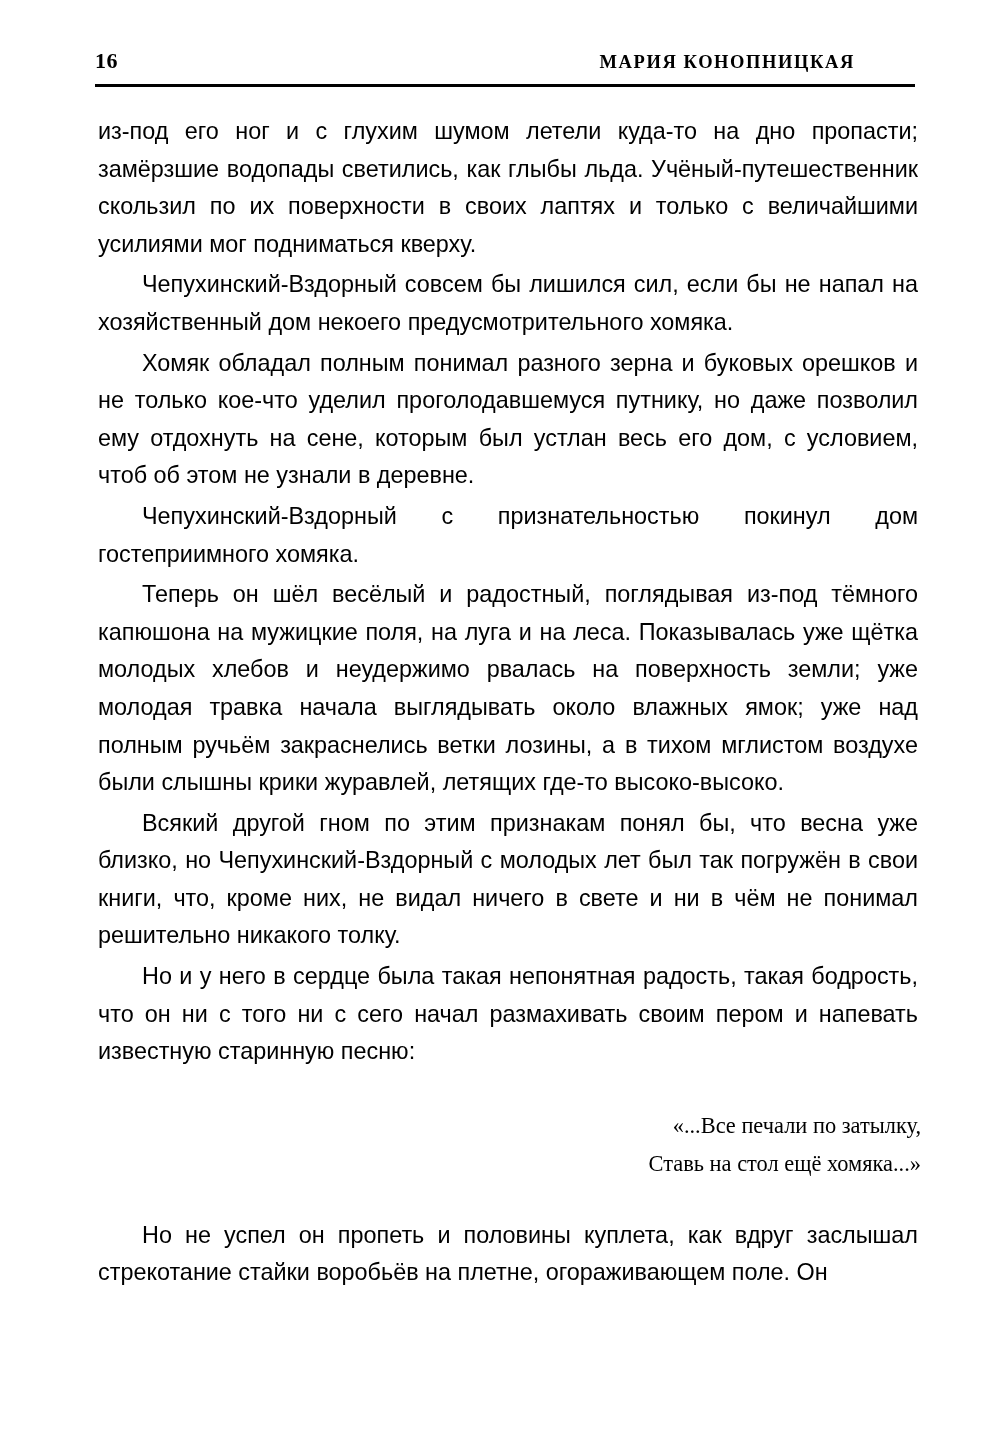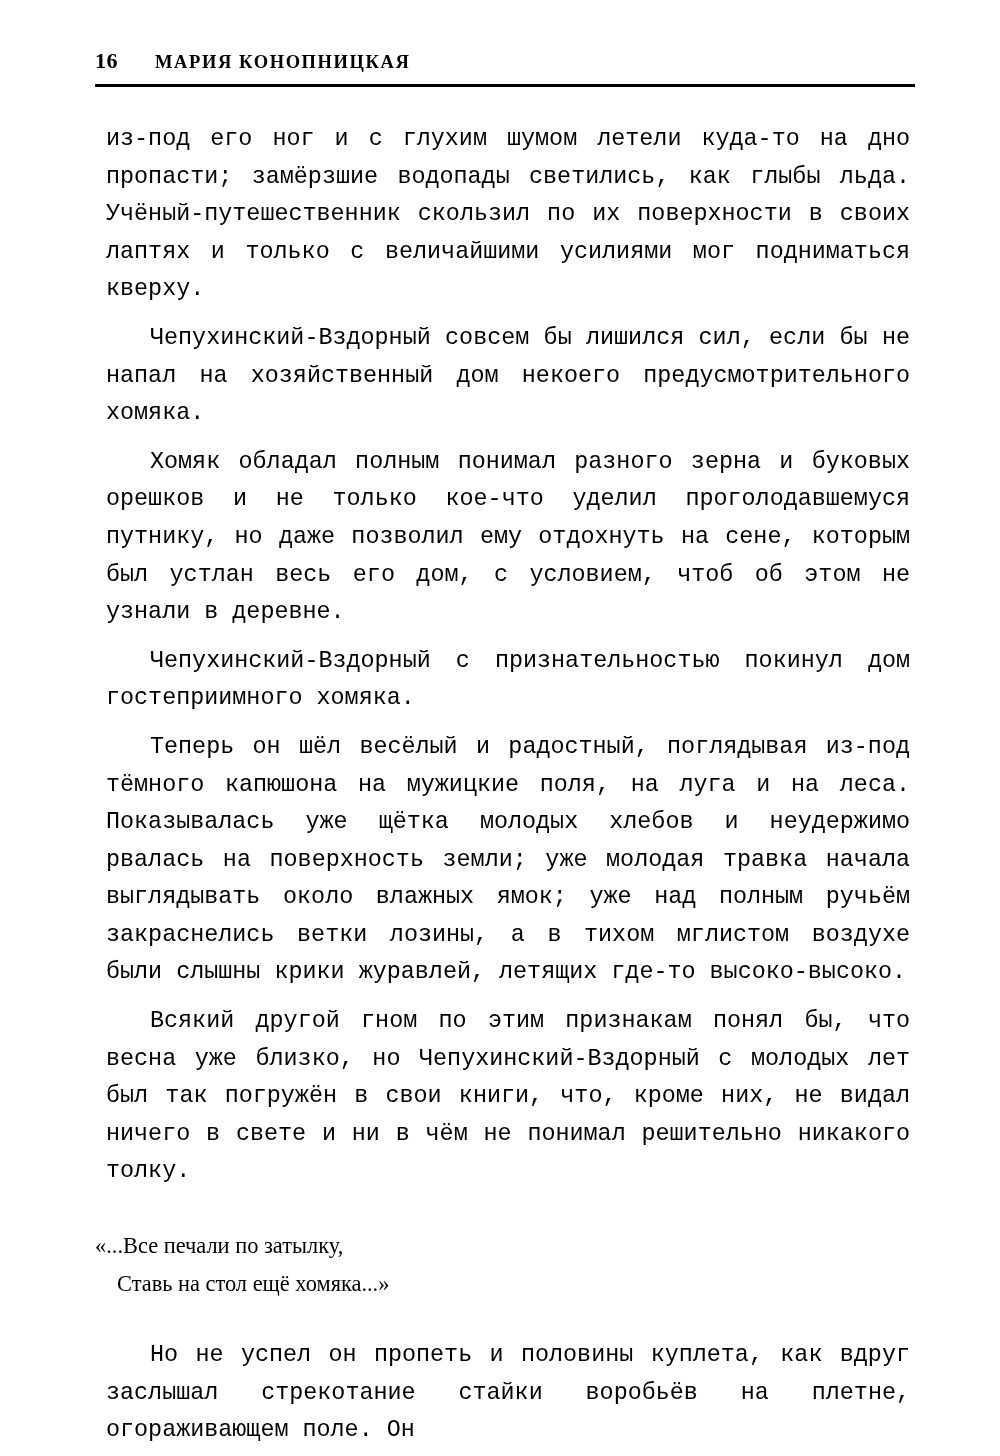--- a/index.html
+++ b/index.html
@@ -36,21 +36,21 @@
   .folio {
     font-family: "Liberation Serif", serif;
     font-size: 22px;
     font-weight: bold;
     letter-spacing: 0.5px;
     width: 60px;
     text-align: left;
   }
   .running-title {
     flex: 1;
-    text-align: left;
+    text-align: right;
     font-family: "Liberation Serif", serif;
     font-size: 18.5px;
     font-weight: bold;
     letter-spacing: 1.6px;
     padding-right: 60px;
   }
   .header-rule {
     position: absolute;
     left: 0;
     top: 36px;
@@ -58,35 +58,35 @@
     height: 3px;
     background: #000000;
   }
   .body {
     position: absolute;
     top: 110px;
     left: 95px;
     width: 826px;
   }
   p.para {
-    margin: 11px;
+    margin: 3px;
     font-size: 23.4px;
     line-height: 37.6px;
     text-align: justify;
     text-indent: 44px;
-    font-family: Liberation Mono, monospace;
+    font-family: Liberation Sans, sans-serif;
     hyphens: manual;
     word-spacing: 0px;
   }
   p.para.noindent {
     text-indent: 0;
   }
   .verse {
     margin: 36px 0 34px 0;
-    text-align: left;
+    text-align: right;
     font-size: 22.4px;
     line-height: 38px;
     font-family: "Liberation Serif", serif;
   }
   .verse div {
     white-space: pre;
   }
   .verse .line2 {
     padding-left: 22px;
   }
@@ -104,20 +104,21 @@
     <div class="header-rule"></div>
   </div>
 
   <div class="body">
     <p class="para noindent">из-под его ног и с глухим шумом летели куда-то на дно пропасти; замёрзшие водопады светились, как глыбы льда. Учёный-путешественник скользил по их поверхности в своих лаптях и только с величайшими усилиями мог подниматься кверху.</p>
     <p class="para">Чепухинский-Вздорный совсем бы лишился сил, если бы не напал на хозяйственный дом некоего предусмотрительного хомяка.</p>
     <p class="para">Хомяк обладал полным понимал разного зерна и буковых орешков и не только кое-что уделил проголодавшемуся путнику, но даже позволил ему отдохнуть на сене, которым был устлан весь его дом, с условием, чтоб об этом не узнали в деревне.</p>
     <p class="para">Чепухинский-Вздорный с признательностью покинул дом гостеприимного хомяка.</p>
     <p class="para">Теперь он шёл весёлый и радостный, поглядывая из-под тёмного капюшона на мужицкие поля, на луга и на леса. Показывалась уже щётка молодых хлебов и неудержимо рвалась на поверхность земли; уже молодая травка начала выглядывать около влажных ямок; уже над полным ручьём закраснелись ветки лозины, а в тихом мглистом воздухе были слышны крики журавлей, летящих где-то высоко-высоко.</p>
     <p class="para">Всякий другой гном по этим признакам понял бы, что весна уже близко, но Чепухинский-Вздорный с молодых лет был так погружён в свои книги, что, кроме них, не видал ничего в свете и ни в чём не понимал решительно никакого толку.</p>
+    <p class="para">Но и у него в сердце была такая непонятная радость, такая бодрость, что он ни с того ни с сего начал размахивать своим пером и напевать известную старинную песню:</p>
 
     <div class="verse">
       <div class="line1">«...Все печали по затылку,</div>
       <div class="line2">Ставь на стол ещё хомяка...»</div>
     </div>
 
     <p class="para">Но не успел он пропеть и половины куплета, как вдруг заслышал стрекотание стайки воробьёв на плетне, огораживающем поле. Он</p>
   </div>
 
 </div>

